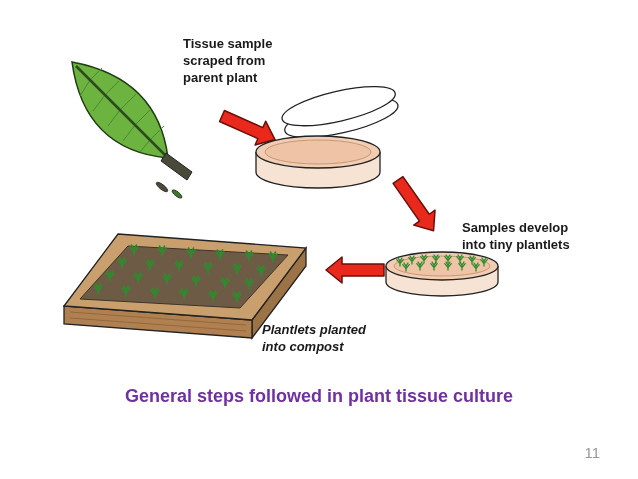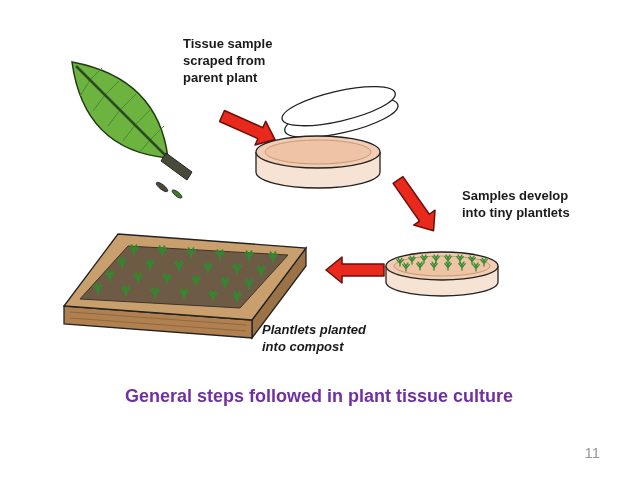--- a/index.html
+++ b/index.html
@@ -7,21 +7,21 @@
     position:relative;width:638px;height:479px;background:#ffffff;overflow:hidden;
     font-family:"Liberation Sans", sans-serif;
   }
   #diagram-svg{position:absolute;left:0;top:0;}
   .label{
     position:absolute;color:#1a1a1a;font-size:13px;line-height:1.3;
     white-space:pre-line;font-weight:600;
   }
   #label-step1{left:167px;top:36px;width:120px;margin-left:16px;}
   #label-step2{left:368px;top:36px;width:160px;}
-  #label-step3{left:462px;top:188px;width:140px;}
+  #label-step3{left:462px;top:220px;width:140px;}
   #label-step4{left:262px;top:322px;width:130px;font-style:italic;}
   #slide-title{
     position:absolute;left:0;top:386px;width:638px;text-align:center;
     color:#7030a0;font-weight:bold;font-size:18px;
   }
   #page-number{
     position:absolute;right:38px;top:444px;font-size:15px;color:#999;
   }
 </style>
 </head>

